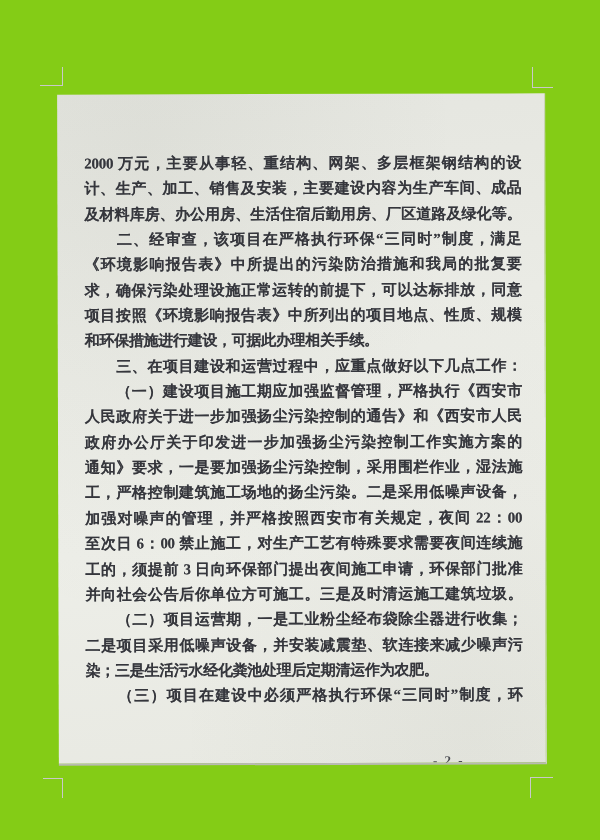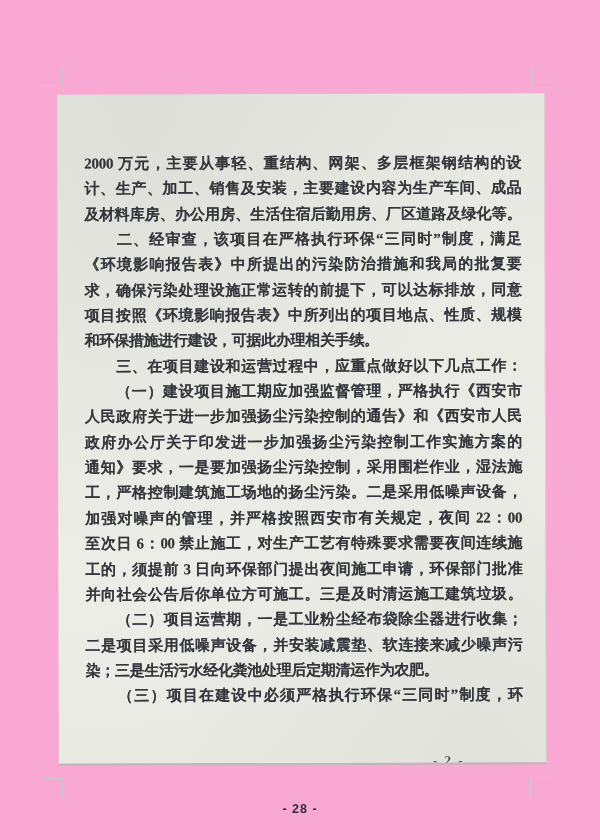--- a/index.html
+++ b/index.html
@@ -8,21 +8,21 @@
     width: 600px;
     height: 840px;
     background: #ffffff;
     font-family: "Liberation Serif", serif;
     overflow: hidden;
   }
   .canvas {
     position: absolute;
     left: 0; top: 0;
     width: 600px; height: 840px;
-    background: #f9a8d4;
+    background: #84cc16;
   }
   
   .crop { position: absolute; }
   .crop.tl { left: 40px; top: 67px; width: 22px; height: 18px;
              border-right: 1px solid #c9c9c9; border-bottom: 1px solid #c9c9c9; }
   .crop.tr { left: 532px; top: 67px; width: 20px; height: 20px;
              border-left: 1px solid #c9c9c9; border-bottom: 1px solid #c9c9c9; }
   .crop.bl { left: 43px; top: 778px; width: 19px; height: 19px;
              border-right: 1px solid #c9c9c9; border-top: 1px solid #c9c9c9; }
   .crop.br { left: 530px; top: 777px; width: 22px; height: 20px;
@@ -116,15 +116,14 @@
         <div class="line fill">工的，须提前 3 日向环保部门提出夜间施工申请，环保部门批准</div>
         <div class="line fill">并向社会公告后你单位方可施工。三是及时清运施工建筑垃圾。</div>
         <div class="line fill">　　（二）项目运营期，一是工业粉尘经布袋除尘器进行收集；</div>
         <div class="line fill">二是项目采用低噪声设备，并安装减震垫、软连接来减少噪声污</div>
         <div class="line">染；三是生活污水经化粪池处理后定期清运作为农肥。</div>
         <div class="line fill">　　（三）项目在建设中必须严格执行环保“三同时”制度，环</div>
       </div>
     <div class="inline-pagenum">- 2 -</div>
   </div>
 
-  <div class="footer-num">- 28 -</div>
 
 </div>
 
 </body></html>

